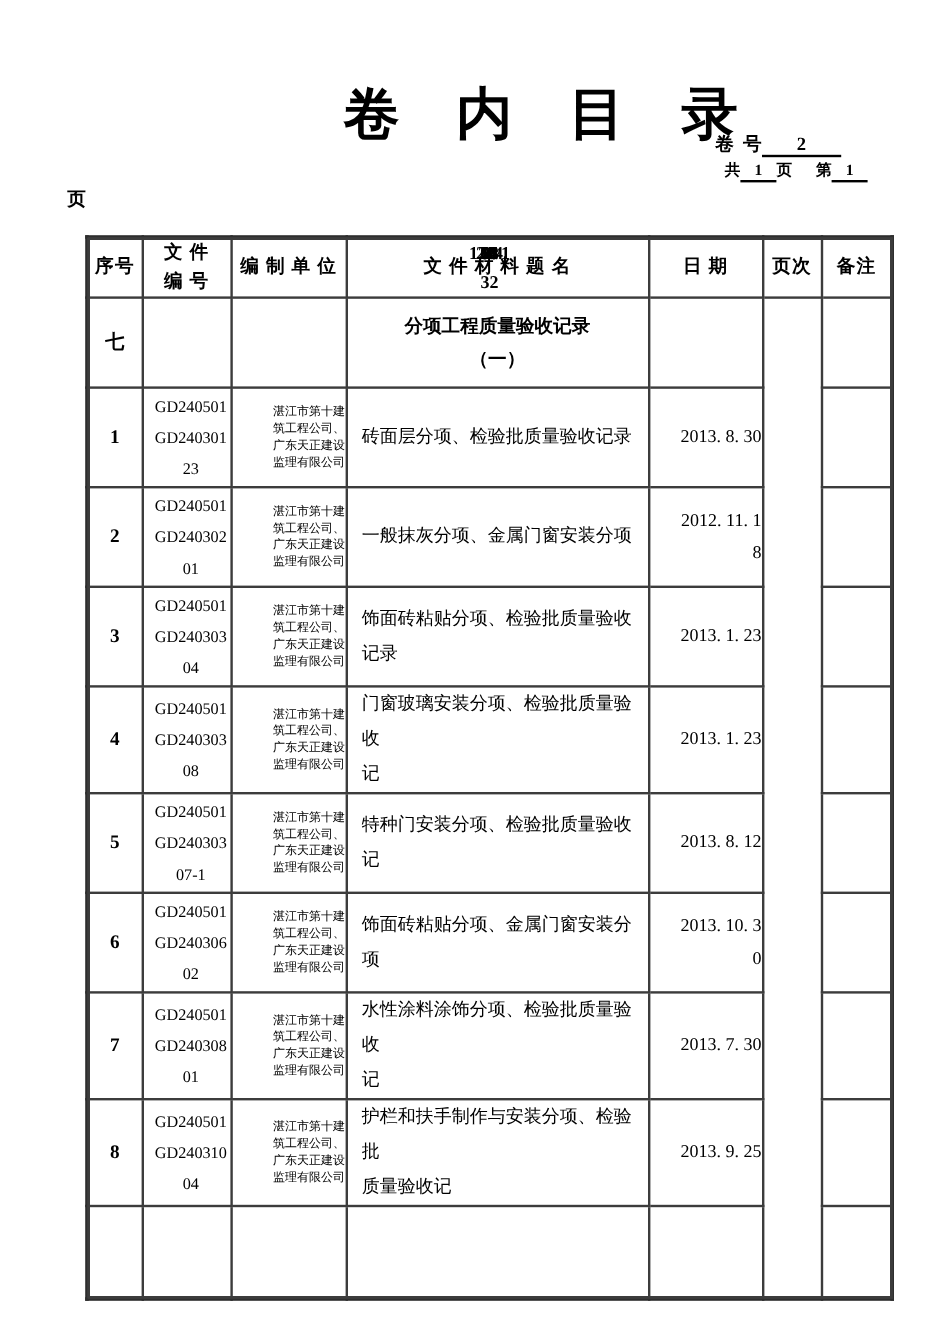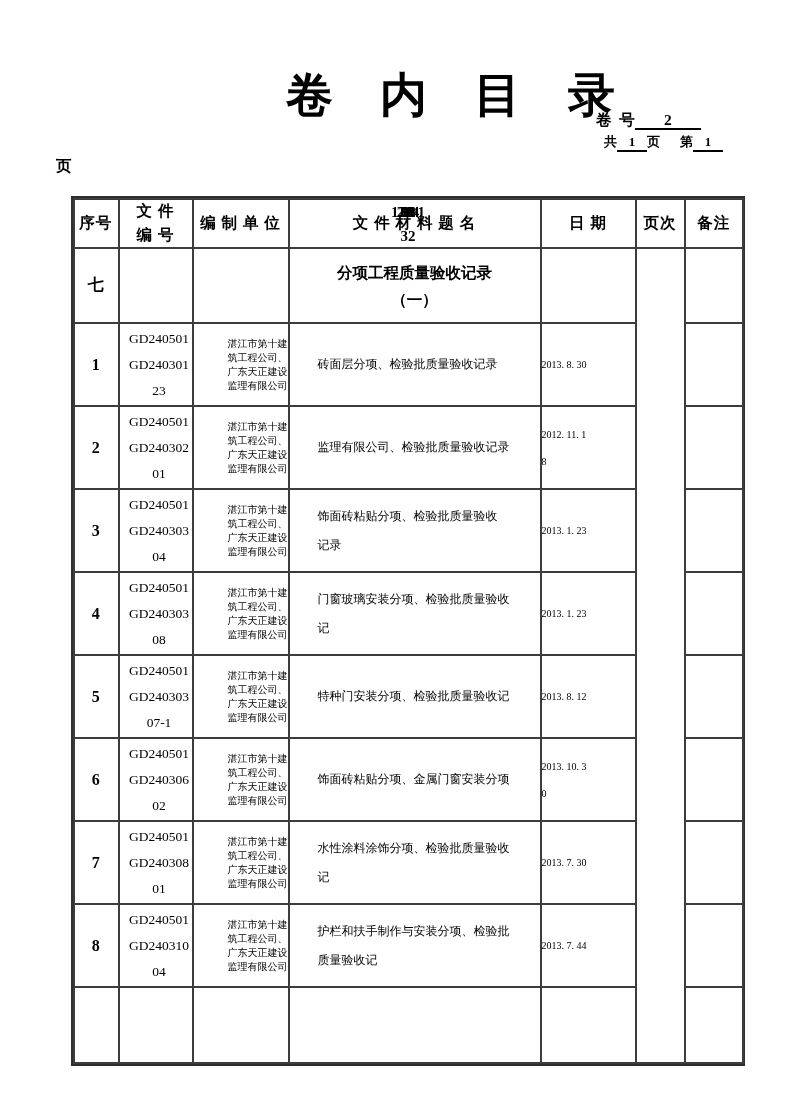--- a/index.html
+++ b/index.html
@@ -53,25 +53,25 @@
     letter-spacing:1px;
   }
   tr.hdr-row{height:50px;padding-left:32px;}
   tr.section-row{height:75px;}
   tr.data-row{height:83px;}
   tr.empty-row{height:77px;}
 
   td.seq{font-weight:bold;font-size:16px;text-align:center;}
   td.code{font-size:13.5px;text-align:center;padding-left:7px;line-height:26px;}
   td.unit{font-size:10px;text-align:right;padding-left:7px;line-height:14px;}
-  td.title{font-size:12px;text-align:left;padding-left:28px;line-height:29px;}
+  td.title{font-size:15px;text-align:left;padding-left:12px;line-height:29px;}
   td.title.section{
     text-align:center;font-weight:bold;padding-left:0;line-height:27px;font-size:15.5px;font-family:Liberation Serif, serif;
   }
-  td.date{font-size:10px;text-align:left;line-height:27px;}
+  td.date{font-size:15px;text-align:right;line-height:27px;}
   td.page{font-weight:bold;font-size:15px;text-align:center;line-height:24px;}
   td.note{font-size:14px;text-align:center;}
 </style>
 </head>
 <body>
 
 <div class="page">
 
   <div class="doc-title">卷内目录</div>
 
@@ -132,21 +132,21 @@
 
       <tr class="data-row">
         <td class="seq">2</td>
         <td class="code">GD240501
 GD240302
 01</td>
         <td class="unit">湛江市第十建
 筑工程公司、
 广东天正建设
 监理有限公司</td>
-        <td class="title">监理有限公司、检验批质量验收记录</td>
+        <td class="title">一般抹灰分项、金属门窗安装分项</td>
         <td class="date">2012. 11. 1
 8</td>
         <td class="page">14</td>
         <td class="note"></td>
       </tr>
 
       <tr class="data-row">
         <td class="seq">3</td>
         <td class="code">GD240501
 GD240303
@@ -229,21 +229,21 @@
         <td class="seq">8</td>
         <td class="code">GD240501
 GD240310
 04</td>
         <td class="unit">湛江市第十建
 筑工程公司、
 广东天正建设
 监理有限公司</td>
         <td class="title">护栏和扶手制作与安装分项、检验批
 质量验收记</td>
-        <td class="date">2013. 7. 44</td>
+        <td class="date">2013. 9. 25</td>
         <td class="page">120/1
 32</td>
         <td class="note"></td>
       </tr>
 
       <tr class="empty-row">
         <td class="seq"></td>
         <td class="code"></td>
         <td class="unit"></td>
         <td class="title"></td>

